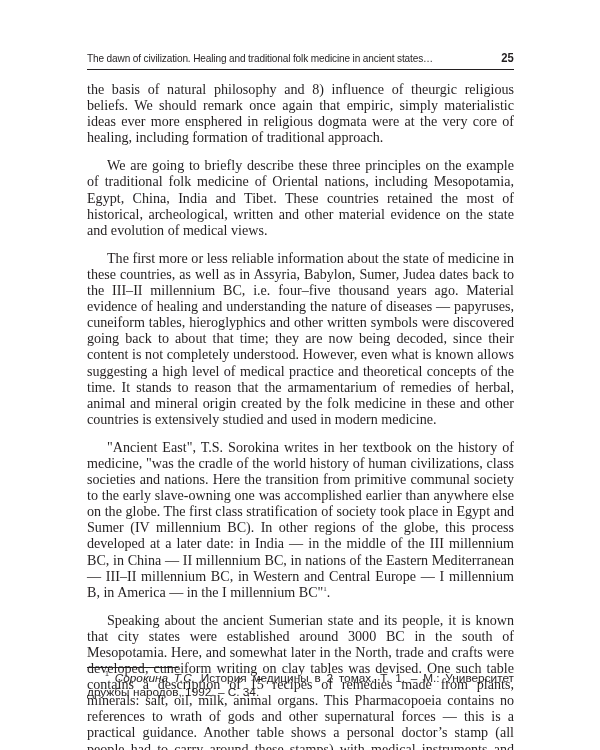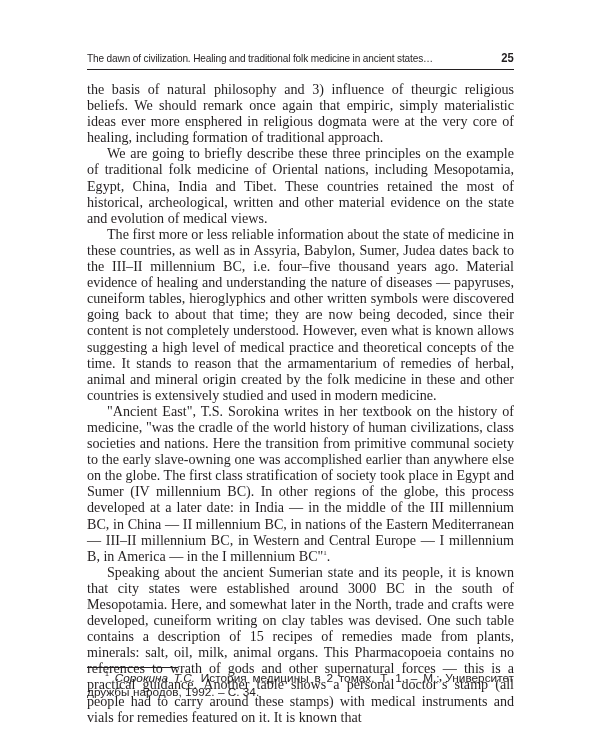--- a/index.html
+++ b/index.html
@@ -7,40 +7,40 @@
   .page { position:absolute; left:87px; top:0; width:427px; color:#231f20; }
   .running-head { position:absolute; top:50px; left:0; width:427px; height:18px;
     font-family:"Liberation Sans", sans-serif; font-size:11.2px; letter-spacing:-0.15px;
     transform:scaleX(0.9); transform-origin:left top; width:474px; }
   .running-head .title { position:absolute; left:0; top:2px; white-space:nowrap; }
   .running-head .pnum { position:absolute; right:0; top:1px; font-weight:bold; font-size:12.5px; }
   .head-rule { position:absolute; top:69px; left:0; width:427px; height:1px; background:#231f20; }
   .body { position:absolute; top:81px; left:0; width:427px;
     font-family:"Liberation Serif", serif; font-size:14.1px; line-height:16.1px; }
   .body p { margin:0; text-align:justify; text-align-last:left; hyphens:manual; }
-  .body p.indent { text-indent:20px; }
+  .body p.indent { text-indent:20px;margin-top:12px; }
   sup { font-size:7px; line-height:0; vertical-align:6px; }
   .foot-rule { position:absolute; top:667px; left:0; width:91px; height:1px; background:#231f20; }
   .footnote { position:absolute; top:671px; left:0; width:427px;
     font-family:Liberation Sans, sans-serif; font-size:11.8px; line-height:14px; text-align:justify; }
   .footnote .fn-line1 { text-indent:18px; }
   .footnote i { font-style:italic; }
 </style>
 </head>
 <body>
 
 <div class="page">
   <div class="running-head">
     <span class="title">The dawn of civilization. Healing and traditional folk medicine in ancient states…</span>
     <span class="pnum">25</span>
   </div>
   <div class="head-rule"></div>
 
   <div class="body">
-    <p>the basis of natural philosophy and 3) influence of theurgic religious beliefs. We should remark once again that empiric, simply materialistic ideas ever more ensphered in religious dogmata were at the very core of healing, inclu­ding formation of traditional approach.</p>
+    <p>the basis of natural philosophy and 8) influence of theurgic religious beliefs. We should remark once again that empiric, simply materialistic ideas ever more ensphered in religious dogmata were at the very core of healing, inclu­ding formation of traditional approach.</p>
     <p class="indent">We are going to briefly describe these three principles on the example of traditional folk medicine of Oriental nations, including Mesopotamia, Egypt, China, India and Tibet. These countries retained the most of historical, archeological, written and other material evidence on the state and evolution of medical views.</p>
     <p class="indent">The first more or less reliable information about the state of medicine in these countries, as well as in Assyria, Babylon, Sumer, Judea dates back to the III–II millennium BC, i.e. four–five thousand years ago. Material evidence of healing and understanding the nature of diseases — papyruses, cuneiform tables, hiero­glyphics and other written symbols were discovered going back to about that time; they are now  being decoded, since their content is not completely understood. However, even what is known allows suggesting a high level of medical practice and theoretical concepts of the time. It stands to reason that the armamentarium of remedies of herbal, animal and mineral origin created by the folk medicine in these and other countries is extensively studied and used in modern medicine.</p>
     <p class="indent"><span>"Ancient East", T.S. Sorokina writes in her textbook on the history of medi­cine, "was the cradle of the world history of human civilizations, class societies and nations. Here the transition from primitive communal society to the early slave-owning one was accomplished earlier than anywhere else on the globe. The first class stratification of society took place in Egypt and Sumer (IV millennium BC). In other regions of the globe, this process  developed at a later date: in In­dia — in the middle of the III millennium BC, in China — II millennium BC, in nations of the Eastern Mediterranean — III–II millennium BC, in Western and Central Europe — I millennium B, in America — in the I millennium BC"</span><sup>1</sup><span>.</span></p>
     <p class="indent">Speaking about the ancient Sumerian state and its people, it is known that city states were established around 3000 BC in the south of Mesopotamia. Here, and somewhat later in the North, trade and crafts were developed, cu­neiform writing on clay tables was devised. One such table contains a descrip­tion of 15 recipes of remedies made from plants, minerals:  salt, oil, milk, animal organs. This Pharmacopoeia contains no references to wrath of gods and other supernatural forces — this is a practical guidance. Another table shows a personal doctor’s stamp  (all people had to carry around these stamps) with medical instruments and vials for remedies featured on it. It is known that</p>
   </div>
 
   <div class="foot-rule"></div>
   <div class="footnote">
     <div class="fn-line1"><sup>1</sup> <i>Сорокина Т.С.</i><span> История медицины в 2 томах. Т. 1. – М.: Университет дружбы народов, 1992. – С. 34.</span></div>
   </div>

